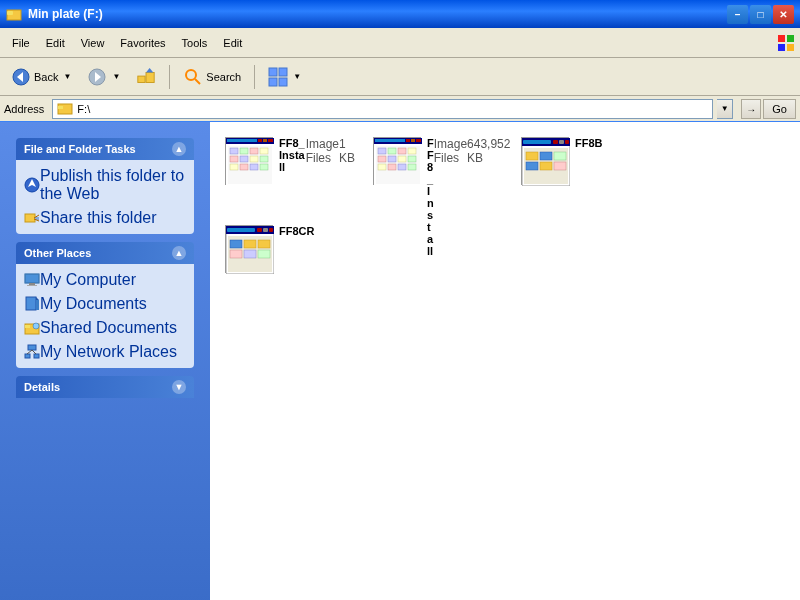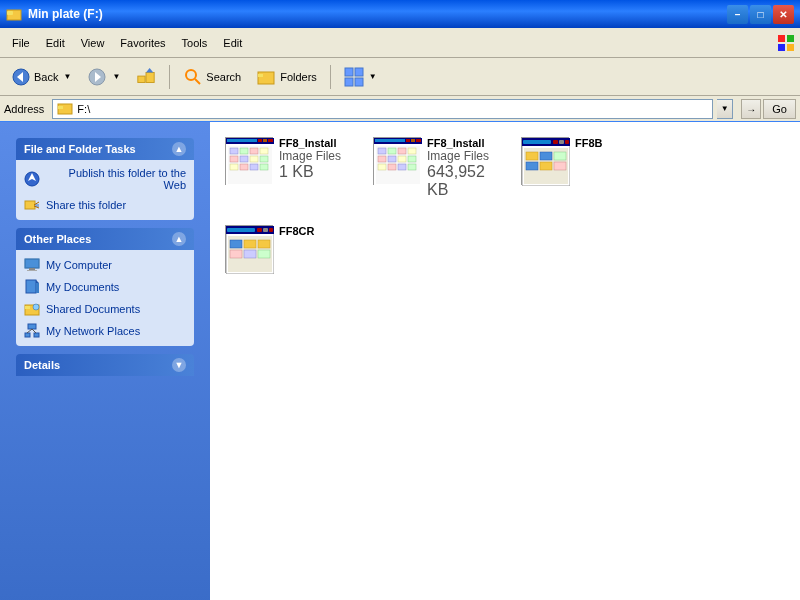--- a/index.html
+++ b/index.html
@@ -210,26 +210,24 @@
       background: #D8E4F8;
       border-radius: 0 0 4px 4px;
       padding: 6px 8px;
       display: flex;
       flex-direction: column;
       gap: 4px;
     }
     .panel-link {
       display: flex;
       align-items: center;
-      gap: 6px;
       cursor: pointer;
       color: #003399;
-      font-size: 11px;
+      font-size: 16px;
       padding: 1px 0;
-      text-align: right;
     }
     .panel-link-icon {
       width: 16px;
       height: 16px;
       display: flex;
       align-items: center;
       justify-content: center;
       flex-shrink: 0;
     }
 
@@ -261,34 +259,34 @@
     .file-thumb {
       width: 48px;
       height: 48px;
       border: 1px solid #999;
       flex-shrink: 0;
       position: relative;
       background: white;
     }
     .file-info {
       display: flex;
-      flex-direction: column;
+      flex-direction: row;
     }
     .file-name {
       font-size: 11px;
       font-weight: bold;
       color: #000;
       word-break: break-word;
     }
     .file-type {
       font-size: 12px;
       color: #555;
     }
     .file-size {
-      font-size: 16px;
+      font-size: 12px;
       color: #555;
     }
   </style>
 </head>
 <body>
 
 <div id="title-bar">
   <div id="title-icon">
     <svg width="16" height="16" viewBox="0 0 16 16">
       <rect x="1" y="4" width="14" height="10" fill="#F5C842" stroke="#C8991A" stroke-width="1"></rect>
@@ -357,29 +355,20 @@
   <div class="tb-btn">
     <div class="tb-icon">
       <svg width="20" height="20" viewBox="0 0 20 20">
         <circle cx="8" cy="8" r="5" fill="none" stroke="#FF8800" stroke-width="2"></circle>
         <line x1="12" y1="12" x2="17" y2="17" stroke="#FF8800" stroke-width="2"></line>
       </svg>
     </div>
     <span>Search</span>
   </div>
 
-  <div class="tb-btn">
-    <div class="tb-icon">
-      <svg width="20" height="20" viewBox="0 0 20 20">
-        <rect x="1" y="5" width="16" height="12" fill="#F5C842" stroke="#C8991A" stroke-width="1"></rect>
-        <rect x="1" y="7" width="5" height="3" fill="#F5E060"></rect>
-      </svg>
-    </div>
-    <span>Folders</span>
-  </div>
   <div class="tb-separator"></div>
 
   <div class="tb-btn">
     <div class="tb-icon">
       <svg width="20" height="20" viewBox="0 0 20 20">
         <rect x="1" y="1" width="8" height="8" fill="#6699FF" stroke="#4477CC" stroke-width="1"></rect>
         <rect x="11" y="1" width="8" height="8" fill="#6699FF" stroke="#4477CC" stroke-width="1"></rect>
         <rect x="1" y="11" width="8" height="8" fill="#6699FF" stroke="#4477CC" stroke-width="1"></rect>
         <rect x="11" y="11" width="8" height="8" fill="#6699FF" stroke="#4477CC" stroke-width="1"></rect>
       </svg>

